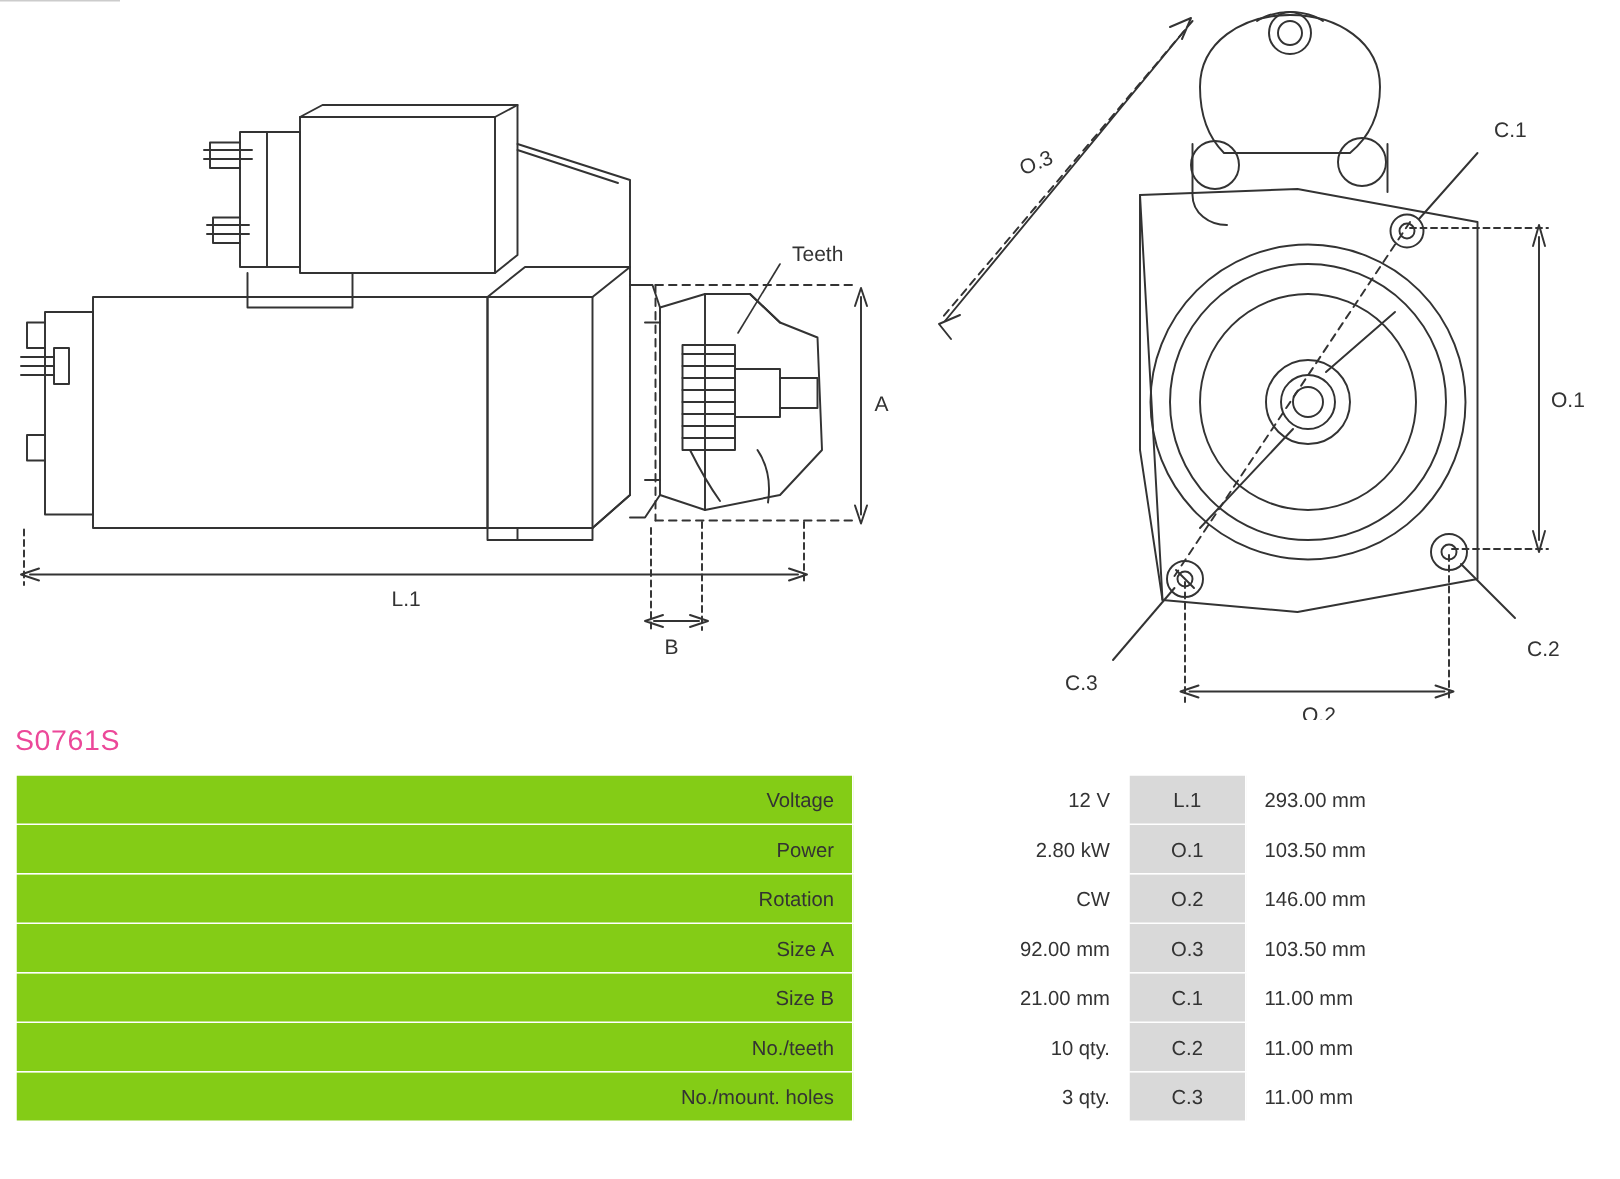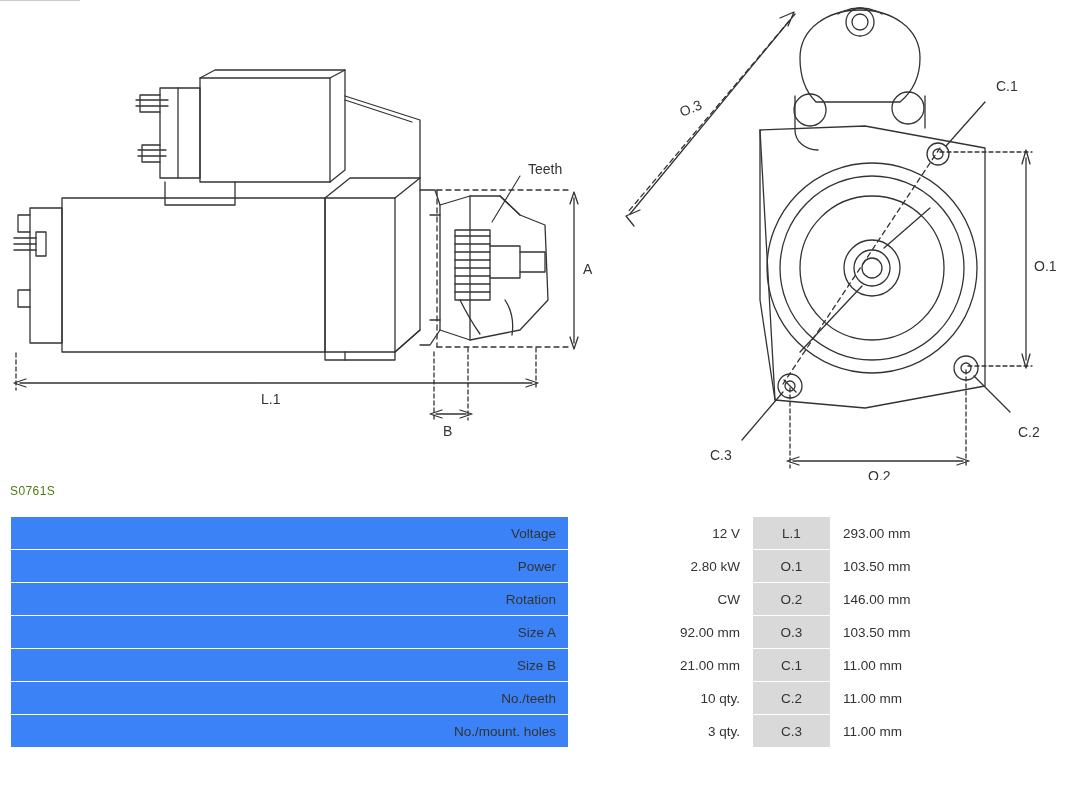--- a/index.html
+++ b/index.html
@@ -19,42 +19,42 @@
     position: absolute;
     left: 0; top: 0;
     width: 1080px; height: 480px;
   }
   .diagram-area svg { display: block; }
 
   .part-code {
     position: absolute;
     left: 10px;
     top: 484px;
-    font-size: 12px;
-    color: #4d7c0f;
+    font-size: 19px;
+    color: #ec4899;
     letter-spacing: 0.4px;
   }
 
   .spec-table {
     position: absolute;
     left: 10px;
     top: 516px;
     width: 1060px;
     border-collapse: collapse;
     font-size: 13.5px;
     color: #333333;
   }
   .spec-table td {
     border: 1px solid #ffffff;
     height: 33px;
     padding: 0 12px;
     vertical-align: middle;
   }
   .c-label {
-    background: #3b82f6;
+    background: #84cc16;
     text-align: right;
     width: 558px;
     color: #333333;
   }
   .c-value {
     background: #ffffff;
     text-align: right;
     width: 184px;
     border-left: 1px solid #d9d9d9;
     border-right: 1px solid #d9d9d9;

